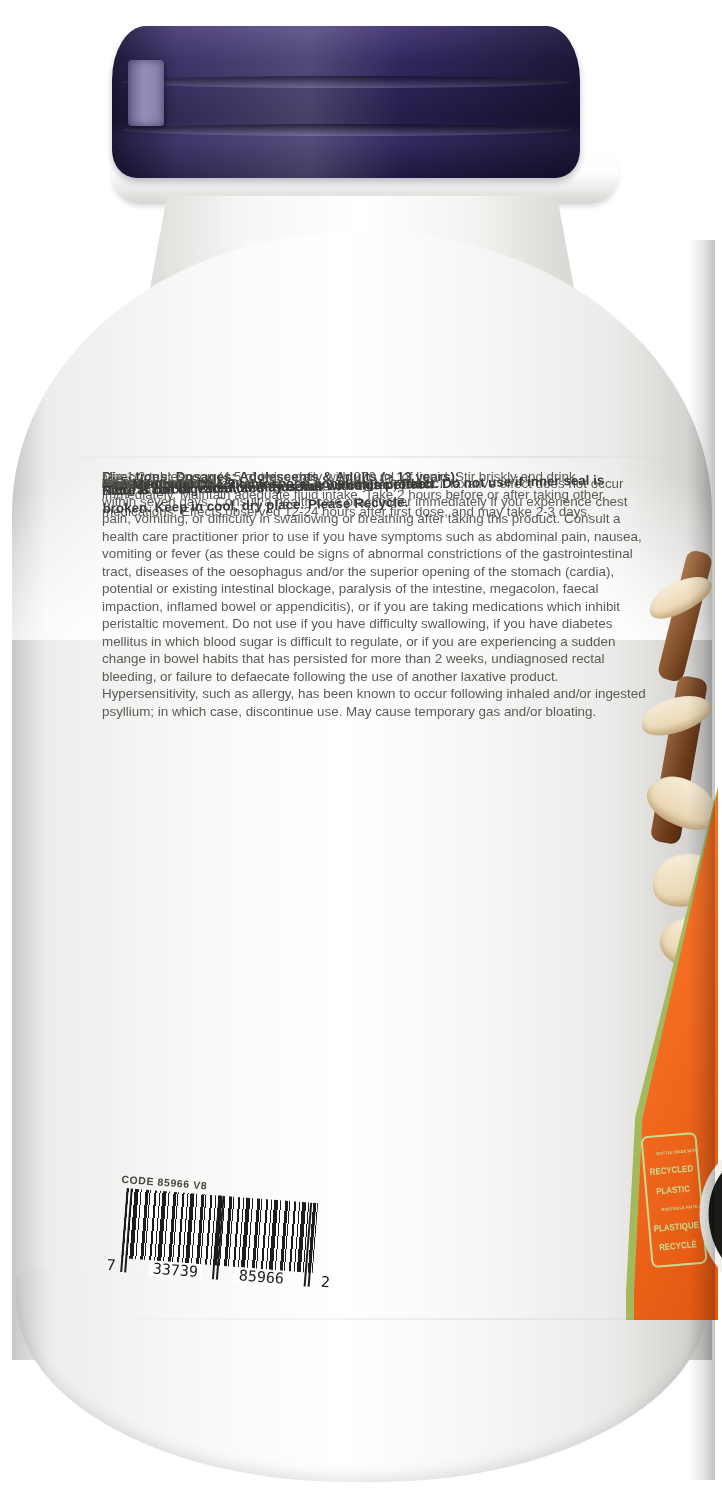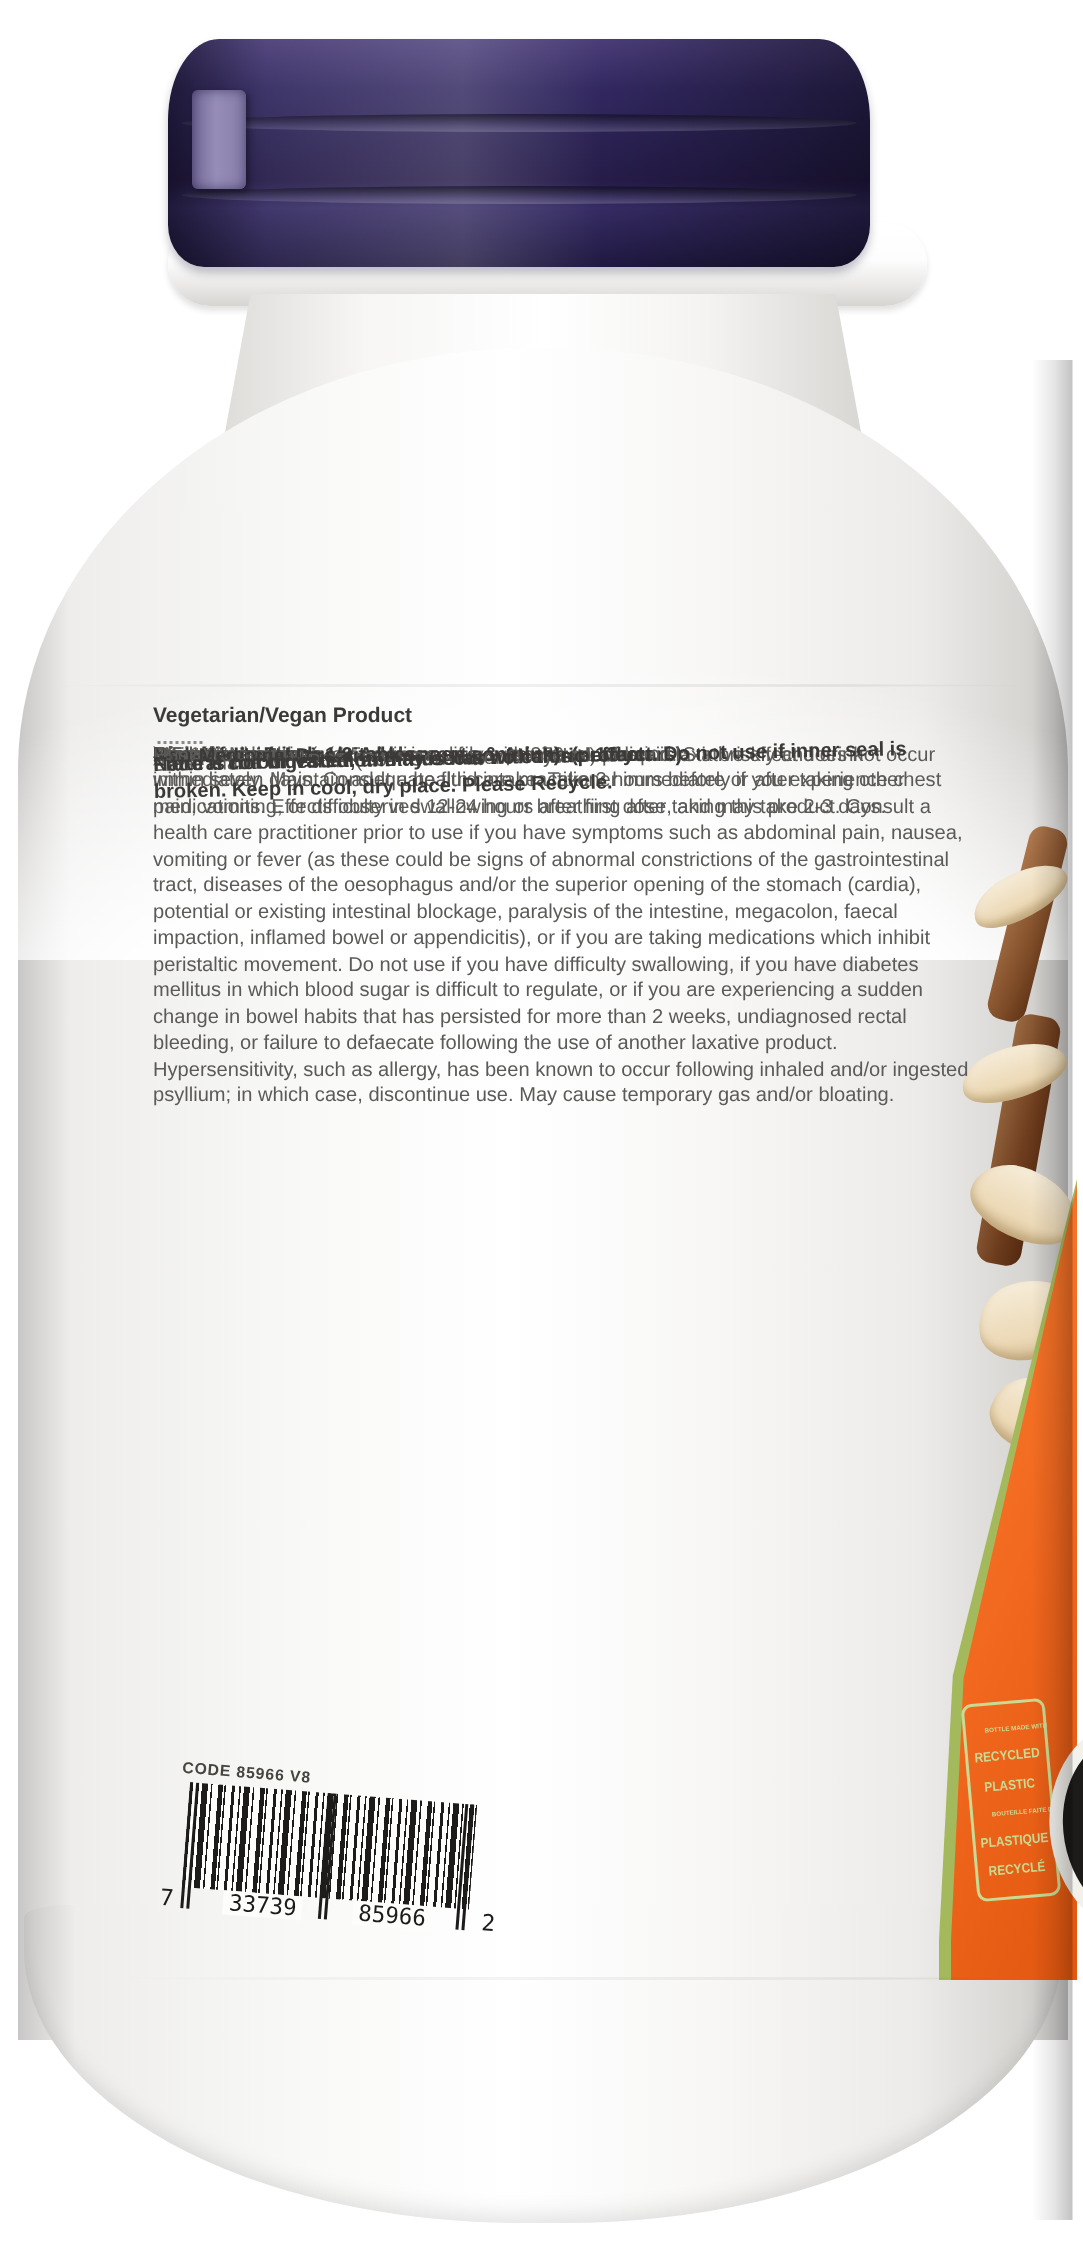--- a/index.html
+++ b/index.html
@@ -141,21 +141,20 @@
     <span class="sm">BOUTEILLE FAITE DE</span>
     <span class="bl">PLASTIQUE</span>
     <span class="bl">RECYCLÉ</span>
   </div>
   <div class="seal-partial"></div>
 
   <div class="label-edge top"></div>
   <div class="label-edge bottom"></div>
 
   <div class="back-label">
-    <p class="veg-line hd">Vegetarian/Vegan Product</p>
 
     <p>
         <b>Directions: Dosages: Adolescents &amp; Adults (&gt; 13 years):</b> 
         <span>Mix 1/2 tablespoon (4.5 g) twice daily with 270 mL of liquid. Stir briskly and drink immediately. Maintain adequate fluid intake. Take 2 hours before or after taking other medications. Effects observed 12-24 hours after first dose, and may take 2-3 days.</span>
       </p>
 
     <p>
         <b>Risk information:</b> 
         <span>Consult a health care practitioner if symptoms worsen or if laxative effect does not occur within seven days. Consult a health care practitioner immediately if you experience chest pain, vomiting, or difficulty in swallowing or breathing after taking this product. Consult a health care practitioner prior to use if you have symptoms such as abdominal pain, nausea, vomiting or fever (as these could be signs of abnormal constrictions of the gastrointestinal tract, diseases of the oesophagus and/or the superior opening of the stomach (cardia), potential or existing intestinal blockage, paralysis of the intestine, megacolon, faecal impaction, inflamed bowel or appendicitis), or if you are taking medications which inhibit peristaltic movement. Do not use if you have difficulty swallowing, if you have diabetes mellitus in which blood sugar is difficult to regulate, or if you are experiencing a sudden change in bowel habits that has persisted for more than 2 weeks, undiagnosed rectal bleeding, or failure to defaecate following the use of another laxative product. Hypersensitivity, such as allergy, has been known to occur following inhaled and/or ingested psyllium; in which case, discontinue use. May cause temporary gas and/or bloating.</span>
       </p>

